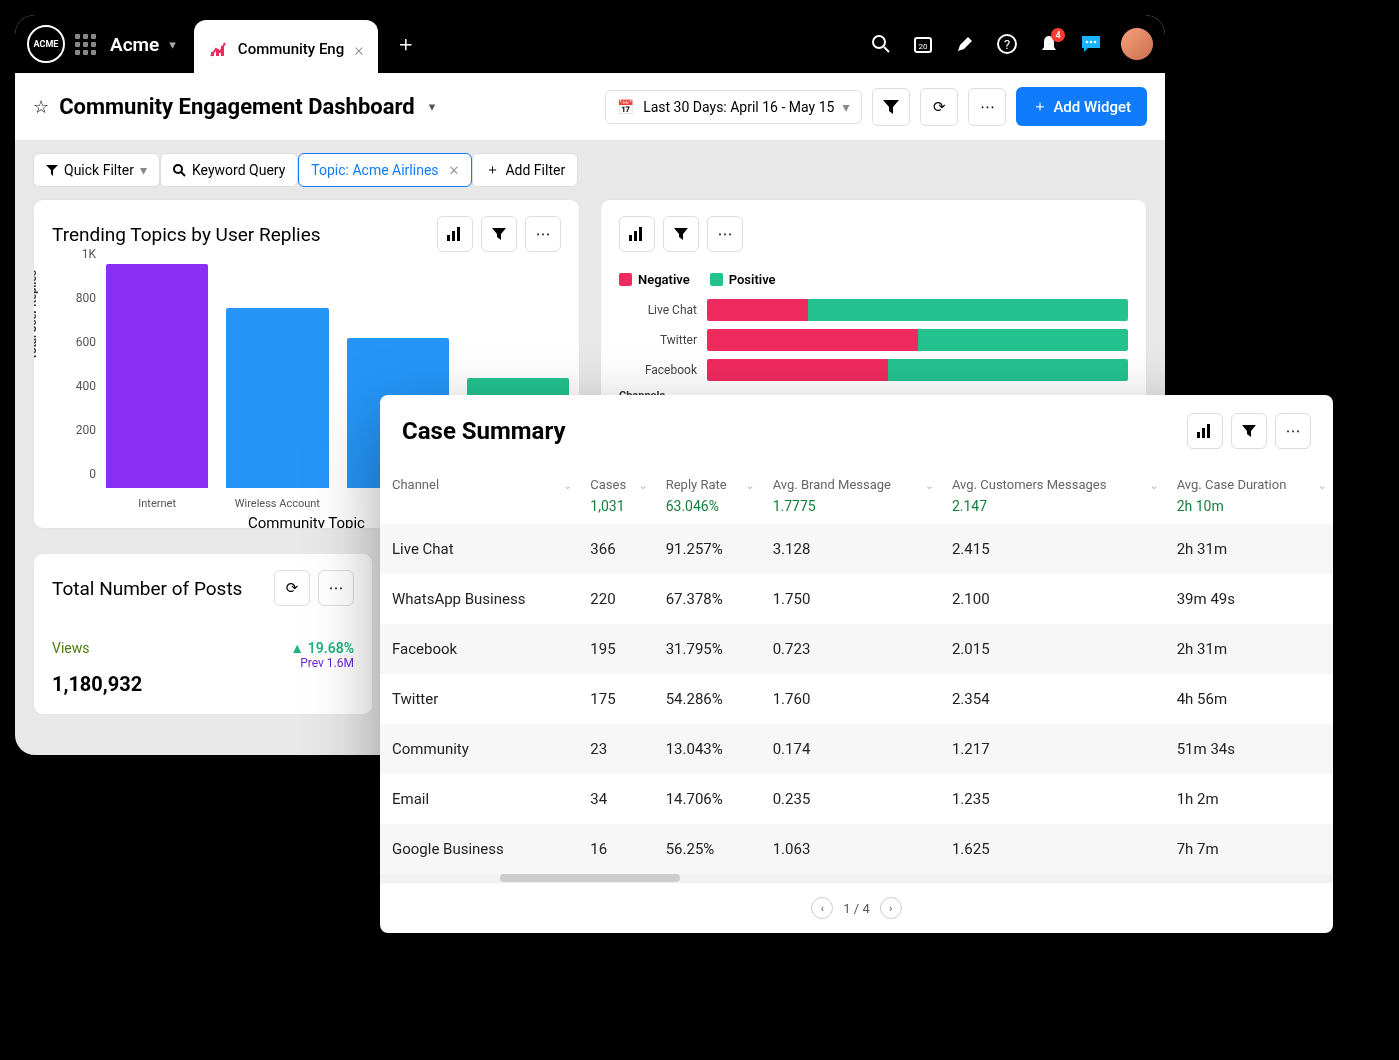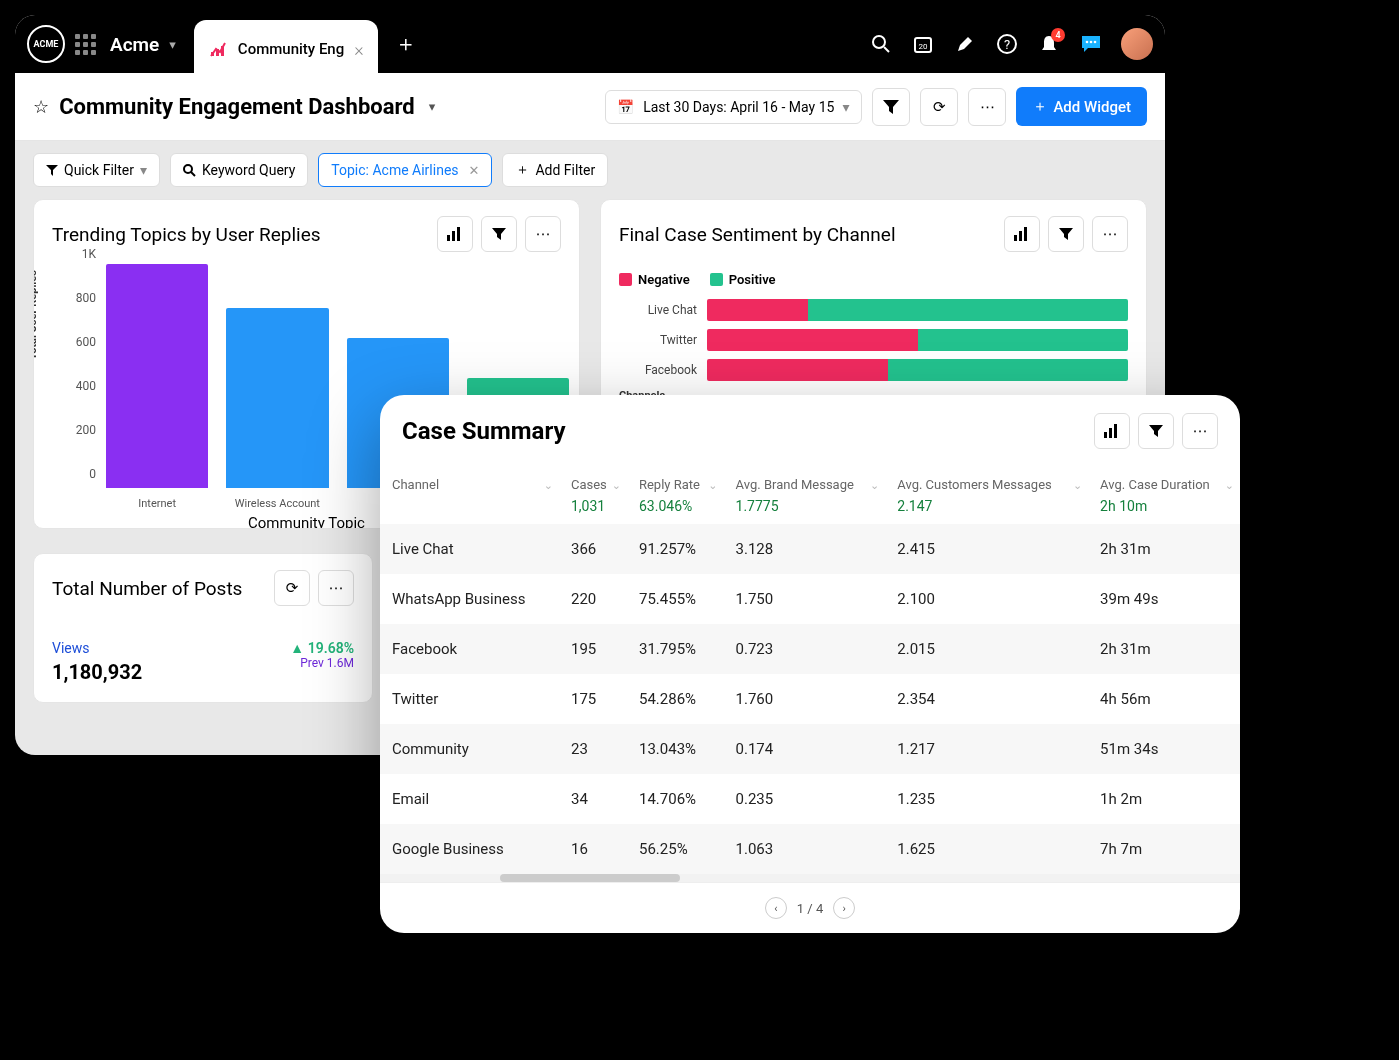--- a/index.html
+++ b/index.html
@@ -21,21 +21,21 @@
 .badge{position:absolute;top:-4px;right:-4px;background:#ff3b30;color:#fff;font-size:9px;width:14px;height:14px;border-radius:50%;display:flex;align-items:center;justify-content:center;font-weight:600}
 .avatar{width:32px;height:32px;border-radius:50%;background:linear-gradient(135deg,#f9a07a,#c87050)}
 .header{background:#fff;padding:14px 18px;display:flex;align-items:center;gap:10px;border-bottom:1px solid #e5e5e5}
 .star{font-size:18px;cursor:pointer}
 .page-title{font-size:22px;font-weight:700}
 .title-chev{font-size:13px;color:#555;cursor:pointer;margin-left:4px}
 .spacer{flex:1}
 .date-pill{border:1px solid #ddd;border-radius:6px;padding:8px 12px;display:flex;align-items:center;gap:8px;font-size:14px;cursor:pointer;background:#fff}
 .sq-btn{width:38px;height:38px;border:1px solid #ddd;border-radius:6px;display:flex;align-items:center;justify-content:center;cursor:pointer;background:#fff;font-size:15px}
 .add-widget{background:#107cfb;color:#fff;border:none;border-radius:6px;padding:10px 16px;font-size:15px;font-weight:500;display:flex;align-items:center;gap:6px;cursor:pointer}
-.filterbar{padding:12px 18px;display:flex;gap:10px}
+.filterbar{padding:12px 18px;display:flex;}
 .fchip{border:1px solid #ddd;border-radius:6px;padding:7px 12px;font-size:14px;display:flex;align-items:center;gap:6px;cursor:pointer;background:#fff}
 .fchip.blue{border-color:#107cfb;color:#107cfb}
 .fchip .x{color:#999;font-size:13px;margin-left:4px}
 .cards{display:flex;gap:20px;padding:0 18px}
 .card{background:#fff;border:1px solid #e5e5e5;border-radius:10px;flex:1;overflow:hidden}
 .card-h{padding:16px 18px;display:flex;align-items:center;gap:8px}
 .card-title{font-size:19px;font-weight:400;flex:1}
 .cbtn{width:36px;height:36px;border:1px solid #ddd;border-radius:6px;display:flex;align-items:center;justify-content:center;cursor:pointer;font-size:15px}
 .chart1{padding:0 18px 12px;position:relative;height:260px}
 .yaxis{position:absolute;left:18px;top:0;bottom:40px;width:50px}
@@ -49,28 +49,28 @@
 .chart2{padding:0 18px 12px}
 .legend{display:flex;gap:20px;padding:4px 0 12px;font-size:13px;font-weight:600}
 .legend span{display:flex;align-items:center;gap:6px}
 .sw{width:13px;height:13px;border-radius:2px}
 .hbar-row{display:flex;align-items:center;gap:10px;margin-bottom:8px}
 .hbar-lab{width:78px;text-align:right;font-size:12px;color:#444}
 .hbar-track{flex:1;height:22px;display:flex;border-radius:2px;overflow:hidden}
 .ytitle2{font-size:11px;font-weight:700;color:#333;margin-top:4px;margin-left:0}
 .posts-card{margin:24px 18px;background:#fff;border:1px solid #e5e5e5;border-radius:10px;width:340px}
 .posts-body{padding:18px}
-.views-lab{font-size:14px;color:#1d4ed8;margin-bottom:4px}
+.views-lab{font-size:14px;color:#4d7c0f;margin-bottom:16px}
 .views-val{font-size:20px;font-weight:700}
 .trend{text-align:right}
 .trend-up{color:#23b37a;font-weight:600;font-size:14px}
 .trend-prev{color:#6d28d9;font-size:12px}
 .posts-row{display:flex;justify-content:space-between;align-items:flex-start}
 
-.float-card{position:absolute;top:395px;left:380px;width:860px;background:#fff;border-radius:24px;box-shadow:0 25px 70px rgba(0,0,0,.35);overflow:hidden}
+.float-card{position:absolute;top:395px;left:380px;width:953px;background:#fff;border-radius:8px;box-shadow:0 25px 70px rgba(0,0,0,.35);overflow:hidden}
 .fc-head{padding:18px 22px;display:flex;align-items:center}
 .fc-title{font-size:24px;font-weight:700;flex:1}
 .tbl{width:100%;border-collapse:collapse}
 .tbl th{text-align:left;padding:10px 12px;font-size:13px;font-weight:400;color:#666;vertical-align:top;position:relative}
 .tbl th .sort{position:absolute;right:6px;top:12px;font-size:11px;color:#bbb;cursor:pointer}
 .th-sum{display:block;color:#15803d;font-size:14px;margin-top:6px;font-weight:400}
 .tbl td{padding:16px 12px;font-size:15px;color:#222}
 .tbl tbody tr:nth-child(odd){background:#f7f7f7}
 .pager{display:flex;align-items:center;justify-content:center;gap:10px;padding:14px;font-size:13px;color:#555;border-top:1px solid #eee}
 .pbtn{width:22px;height:22px;border:1px solid #ccc;border-radius:50%;display:flex;align-items:center;justify-content:center;cursor:pointer;font-size:11px}
@@ -239,21 +239,20 @@
             <div class="xlab">Wireless Account</div>
             <div class="xlab">Data</div>
             <div class="xlab"></div>
           </div>
         <div class="xtitle">Community Topic</div>
       </div>
     </div>
 
     <div class="card">
       <div class="card-h">
-        <div class="card-title">Final Case Sentiment by Channel</div>
         <div class="cbtn">
             <svg width="16" height="14" viewBox="0 0 16 14" fill="#000">
               <rect x="0" y="8" width="3" height="6"></rect>
               <rect x="5" y="4" width="3" height="10"></rect>
               <rect x="10" y="0" width="3" height="14"></rect>
             </svg>
           </div>
         <div class="cbtn">
             <svg width="14" height="12" viewBox="0 0 14 12" fill="#000">
               <path d="M0 0 H14 L9 6 V12 L5 9 V6 Z"></path>
@@ -354,21 +353,21 @@
           <td>Live Chat</td>
           <td>366</td>
           <td>91.257%</td>
           <td>3.128</td>
           <td>2.415</td>
           <td>2h 31m</td>
         </tr>
         <tr>
           <td>WhatsApp Business</td>
           <td>220</td>
-          <td>75.455%</td>
+          <td>67.378%</td>
           <td>1.750</td>
           <td>2.100</td>
           <td>39m 49s</td>
         </tr>
         <tr>
           <td>Facebook</td>
           <td>195</td>
           <td>31.795%</td>
           <td>0.723</td>
           <td>2.015</td>

